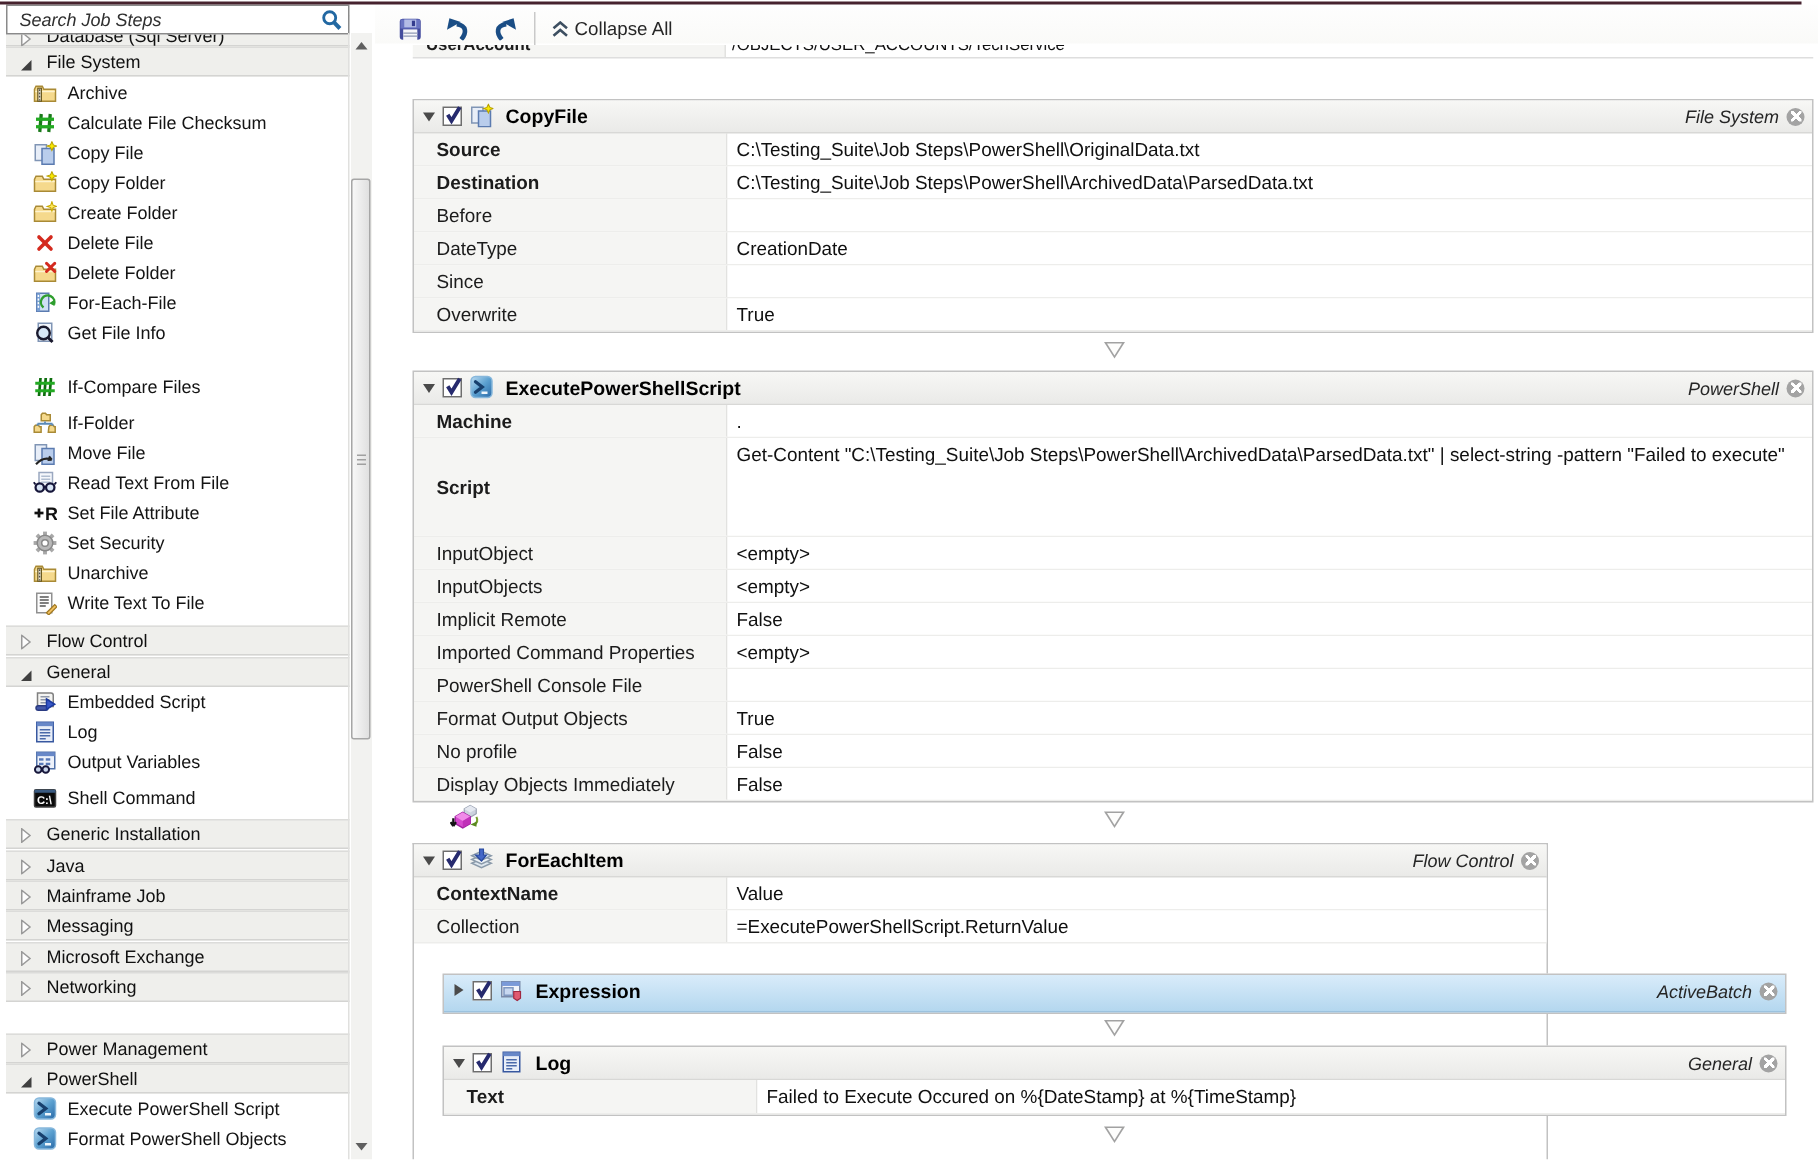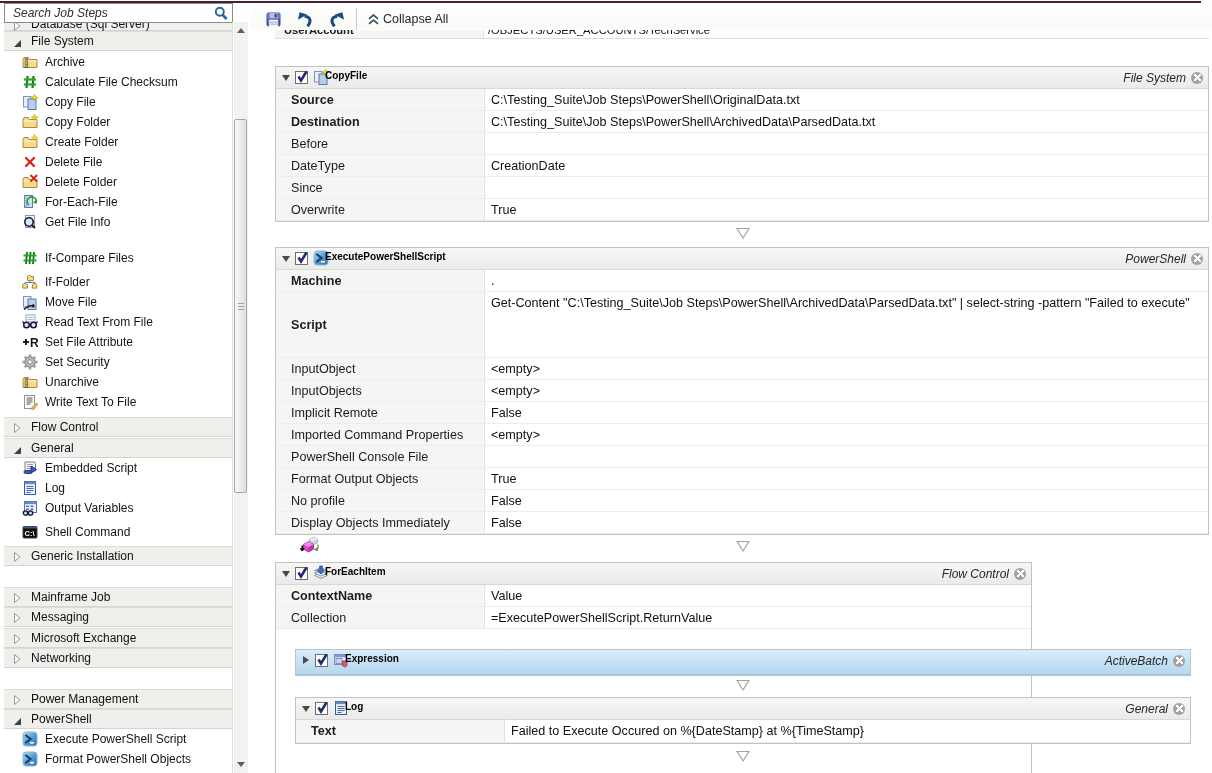--- a/index.html
+++ b/index.html
@@ -32,21 +32,21 @@
 .sarrow{position:absolute;left:3px;width:0;height:0;}
 
 #main{position:absolute;left:250px;top:3px;width:962px;height:770px;background:#fff;}
 #toolbar{position:absolute;left:0;top:0;width:962px;height:26px;background:linear-gradient(#fefefe,#fafaf8);}
 #tsep{position:absolute;left:106px;top:5px;width:1px;height:24px;background:#c9c9c9;}
 #collapse-all{position:absolute;left:133px;top:9px;color:#262626;font-size:12.5px;}
 
 .panel{position:absolute;border:1px solid #c2c2c2;background:#fff;}
 .phead{position:relative;height:22px;background:linear-gradient(#f7f7f5,#eaeae8);
   border-bottom:1px solid #d8d8d6;}
-.ptitle{position:absolute;left:49px;top:3px;font-weight:bold;font-size:10px;color:#000;}
+.ptitle{position:absolute;left:61px;top:3px;font-weight:bold;font-size:13px;color:#000;}
 .ptag{position:absolute;top:4px;font-style:italic;font-size:12px;color:#262626;}
 .xcirc{position:absolute;top:4.5px;width:12px;height:12px;border-radius:6px;background:#a3a3a3;}
 .xcirc:after{content:"";position:absolute;left:2.5px;top:2.5px;width:7px;height:7px;
   background:
    linear-gradient(45deg,transparent 40%,#fff 40%,#fff 60%,transparent 60%),
    linear-gradient(-45deg,transparent 40%,#fff 40%,#fff 60%,transparent 60%);}
 .tri-d{position:absolute;left:6px;top:8px;width:0;height:0;
   border-left:4.5px solid transparent;border-right:4.5px solid transparent;border-top:6px solid #4a4a4a;}
 .tri-r{position:absolute;left:7px;top:6px;width:0;height:0;
   border-top:4.5px solid transparent;border-bottom:4.5px solid transparent;border-left:6px solid #4a4a4a;}
@@ -315,20 +315,26 @@
           <rect x="1" y="2.5" width="14" height="2" fill="#3a5a80"></rect>
           <text x="2.6" y="11.8" font-family="Liberation Sans" font-size="7.5" font-weight="bold" fill="#fff">C:\</text>
         </svg>
         <span class="it">Shell Command</span>
       </div>
 <div class="cat" style="top:546px">
         <svg class="col" width="7" height="10" viewBox="0 0 7 10">
           <path d="M0.5 0.5 L6 5 L0.5 9.5 Z" fill="#fdfdfd" stroke="#999"></path>
         </svg>
         <span class="ct">Generic Installation</span>
+      </div>
+<div class="cat" style="top:567px">
+        <svg class="col" width="7" height="10" viewBox="0 0 7 10">
+          <path d="M0.5 0.5 L6 5 L0.5 9.5 Z" fill="#fdfdfd" stroke="#999"></path>
+        </svg>
+        <span class="ct">Java</span>
       </div>
 <div class="cat" style="top:587px">
         <svg class="col" width="7" height="10" viewBox="0 0 7 10">
           <path d="M0.5 0.5 L6 5 L0.5 9.5 Z" fill="#fdfdfd" stroke="#999"></path>
         </svg>
         <span class="ct">Mainframe Job</span>
       </div>
 <div class="cat" style="top:607px">
         <svg class="col" width="7" height="10" viewBox="0 0 7 10">
           <path d="M0.5 0.5 L6 5 L0.5 9.5 Z" fill="#fdfdfd" stroke="#999"></path>

